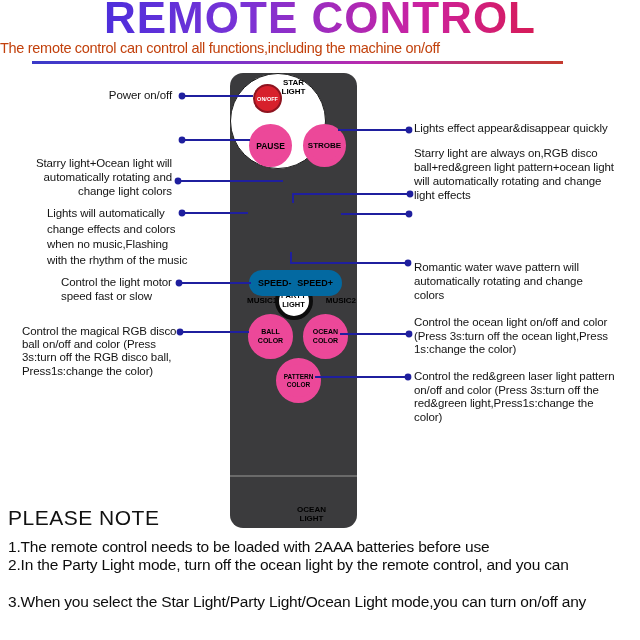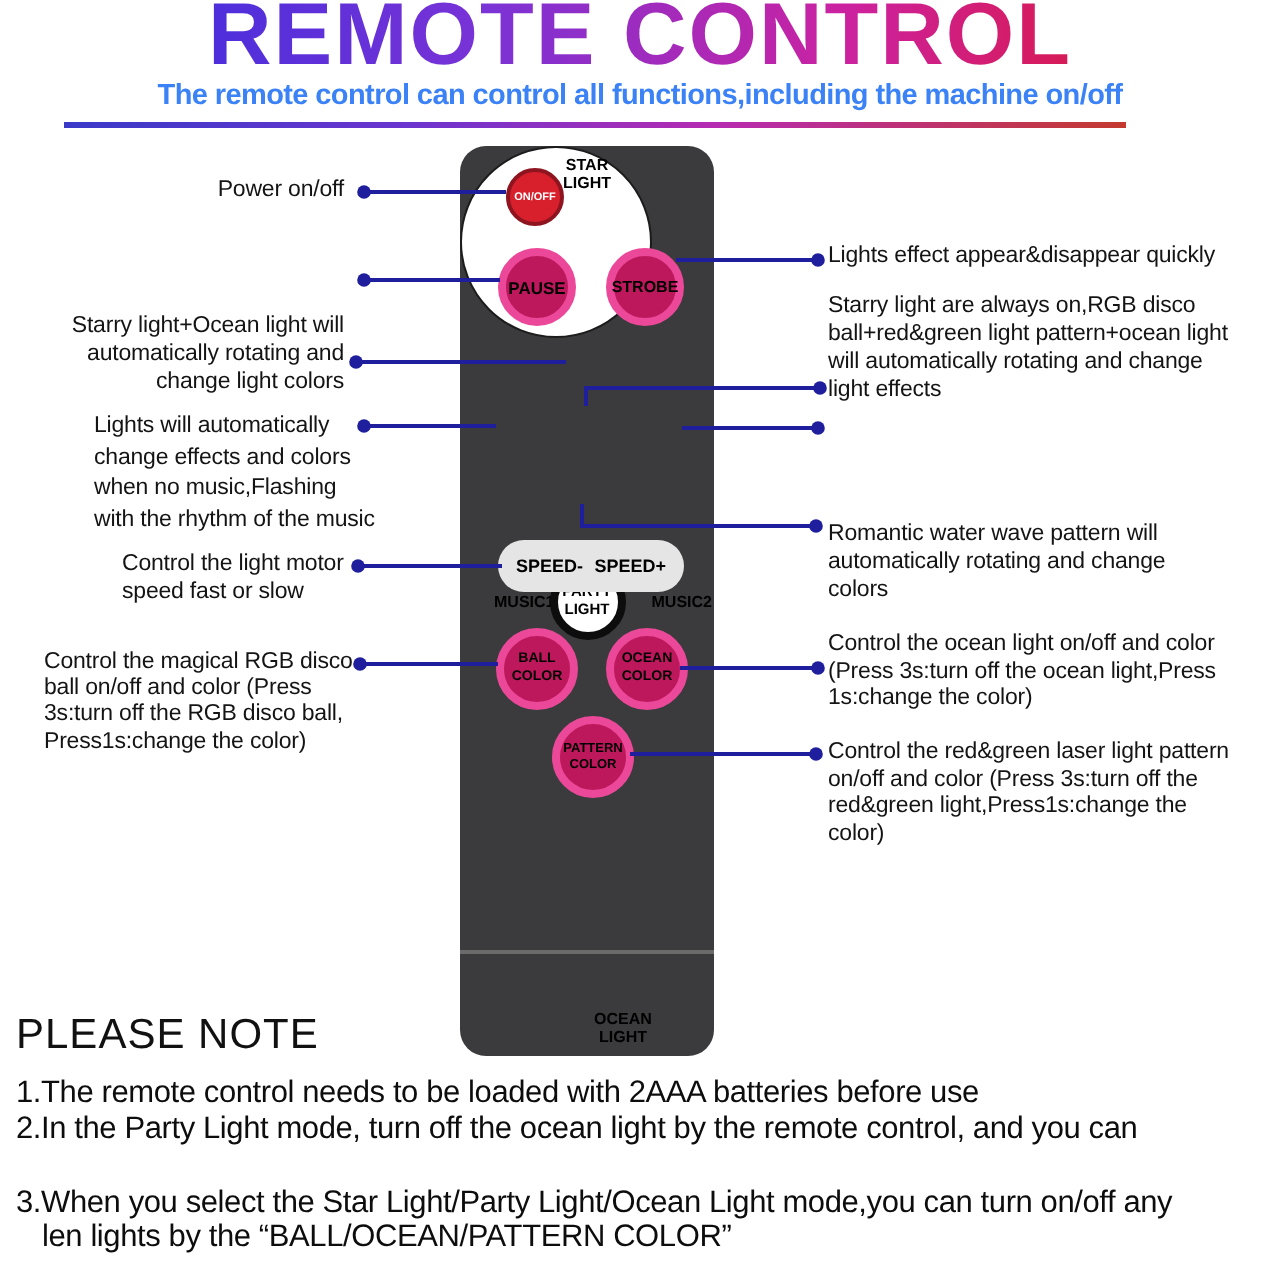--- a/index.html
+++ b/index.html
@@ -5,46 +5,46 @@
   html,body{margin:0;padding:0;background:#fff;}
   .page{position:relative;width:640px;height:640px;background:#ffffff;overflow:hidden;
         font-family:"Liberation Sans",sans-serif;}
   .abs{position:absolute;}
 
   
   .title{left:0;right:0;top:-7px;text-align:center;font-size:44px;font-weight:700;letter-spacing:1px;
          background:linear-gradient(90deg,#2b2bdf 0%,#7a33d6 38%,#cc22a0 66%,#e01414 100%);
          -webkit-background-clip:text;background-clip:text;color:transparent;-webkit-text-fill-color:transparent;
          white-space:nowrap;}
-  .subtitle{left:0;right:0;top:40px;text-align:center;font-size:14.5px;font-weight:700;
-            letter-spacing:-0.3px;color:#3b82f6;}
+  .subtitle{left:0;right:0;top:40px;text-align:left;font-size:14.5px;font-weight:400;
+            letter-spacing:-0.3px;color:#c2410c;}
   .underline{left:32px;top:61px;width:531px;height:3px;
              background:linear-gradient(90deg,#3a3ac8 0%,#6a35cf 32%,#b72bb0 62%,#c43a2e 100%);}
 
   
   .remote{left:230px;top:73px;width:127px;height:455px;background:#3b3b3d;border-radius:13px;}
   .seam{left:0;right:0;top:402px;height:2px;background:#6a6a6a;}
-  .rbtn{position:absolute;background:#be185d;border-radius:50%;display:flex;align-items:center;justify-content:center;
-        text-align:center;font-weight:700;color:#000;border:4px solid #ec4899;}
+  .rbtn{position:absolute;background:#ec4899;border-radius:50%;display:flex;align-items:center;justify-content:center;
+        text-align:center;font-weight:700;color:#000;border:6px solid #ec4899;}
   .pre{white-space:pre-line;}
   .power{left:23px;top:11px;width:25px;height:25px;background:#d7202c;border:2px solid #8e1420;
          color:#fff;font-size:5.5px;letter-spacing:0;}
   .pause{left:19px;top:51px;width:31px;height:31px;font-size:8.5px;}
   .strobe{left:73px;top:51px;width:31px;height:31px;font-size:8px;}
   .dial{left:18px;top:93px;width:94px;height:94px;background:#fff;border-radius:50%;border:1px solid #1c1c1c;}
   .dial-label{position:absolute;font-size:8px;font-weight:700;color:#000;text-align:center;
               line-height:1.15;white-space:pre-line;}
   .dial-star{left:0;right:0;top:5px;}
   .dial-ocean{left:0;right:0;bottom:5px;padding-left:36px;}
   .dial-m1{left:17px;top:50%;transform:translateY(-50%);}
   .dial-m2{right:1px;top:50%;transform:translateY(-50%);}
   .party{left:50%;top:50%;transform:translate(-50%,-50%);width:30px;height:30px;background:#fff;
          border:4px solid #0d0d0d;border-radius:50%;display:flex;align-items:center;justify-content:center;
          font-size:7.5px;font-weight:700;text-align:center;line-height:1.15;}
-  .speedbar{left:19px;top:197px;width:93px;height:26px;background:#e5e5e5;border-radius:13px;
+  .speedbar{left:19px;top:197px;width:93px;height:26px;background:#0369a1;border-radius:13px;
             display:flex;align-items:center;justify-content:space-between;padding:0 9px;box-sizing:border-box;
             font-size:9px;font-weight:700;color:#000;}
   .ball{left:18px;top:241px;width:33px;height:33px;font-size:7px;line-height:1.15;}
   .oceanc{left:73px;top:241px;width:33px;height:33px;font-size:7px;line-height:1.15;}
   .patternc{left:46px;top:285px;width:33px;height:33px;font-size:6.5px;line-height:1.15;}
 
   
   .connectors{left:0;top:0;pointer-events:none;}
 
   
@@ -170,15 +170,14 @@
 1s:change the color)</div>
   <div class="ann lblR6">Control the red&amp;green laser light pattern
 on/off and color (Press 3s:turn off the
 red&amp;green light,Press1s:change the
 color)</div>
 
   <div class="abs note-heading">PLEASE NOTE</div>
   <div class="note nl1">1.The remote control needs to be loaded with 2AAA batteries before use</div>
   <div class="note nl2">2.In the Party Light mode, turn off the ocean light by the remote control, and you can</div>
   <div class="note nl4">3.When you select the Star Light/Party Light/Ocean Light mode,you can turn on/off any</div>
-  <div class="note nl5">len lights by the “BALL/OCEAN/PATTERN COLOR”</div>
 
 </div>
 
 </body></html>

